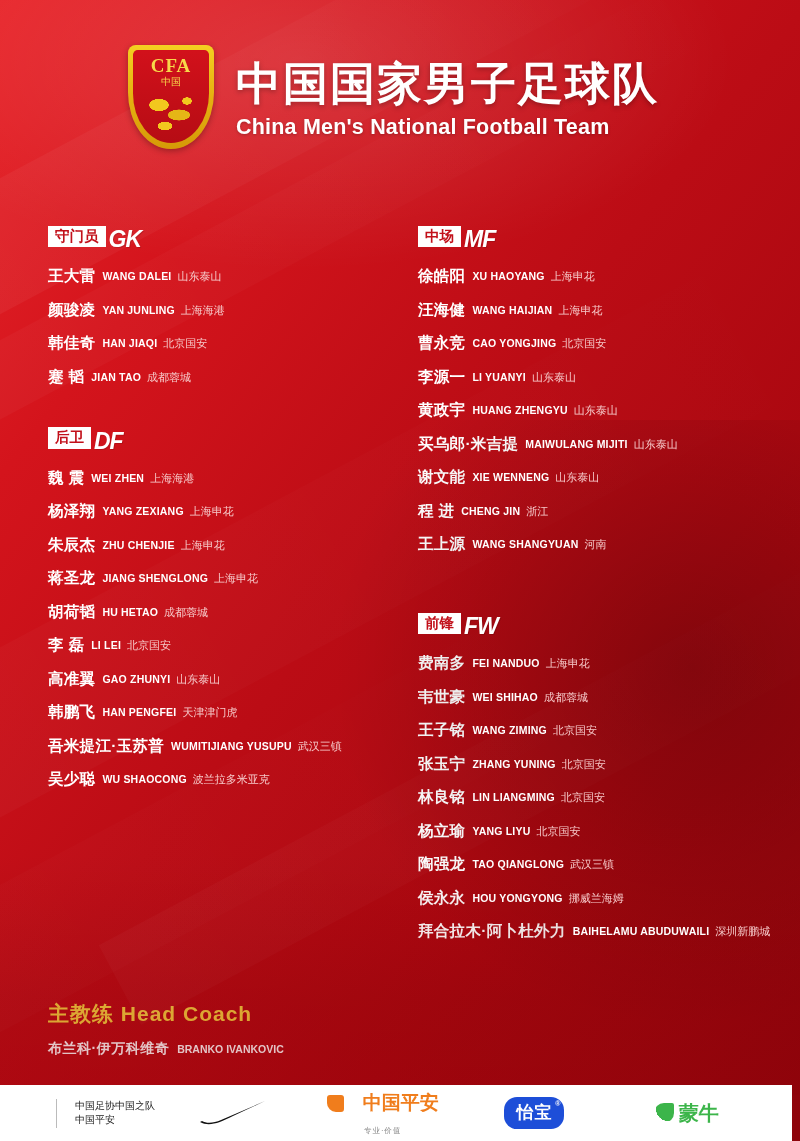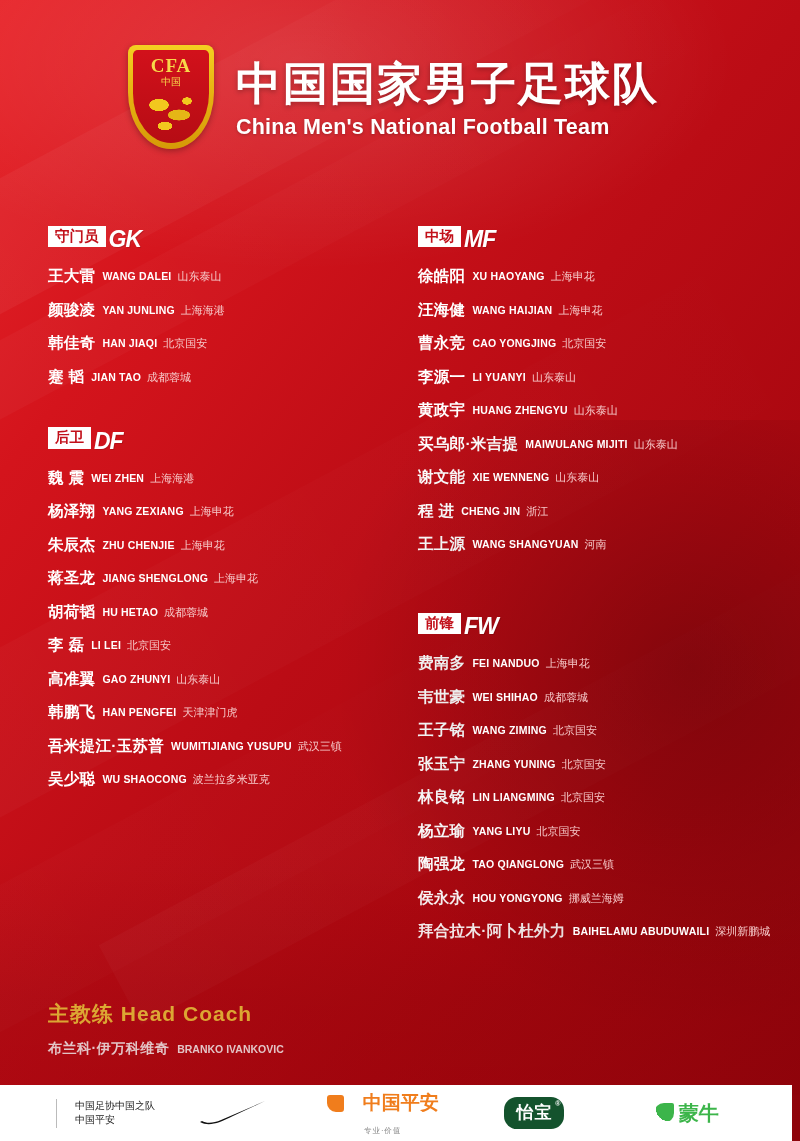--- a/index.html
+++ b/index.html
@@ -251,21 +251,21 @@
   .pingan-row { display: flex; align-items: center; gap: 14px; }
   .pa-mark {
     width: 17px; height: 17px;
     background: #f07d1c;
     border-radius: 3px 3px 3px 9px;
     margin-right: 5px;
   }
   .pa-cn { color: #f07d1c; font-size: 19px; font-weight: bold; letter-spacing: 0px; }
   .pa-sub { font-size: 7.5px; color: #888; letter-spacing: 1px; margin-top: 10px; }
   .yibao {
-    background: #14532d;
+    background: #1d4ed8;
     color: #fff;
     font-size: 17px;
     font-weight: bold;
     padding: 4px 12px 5px;
     border-radius: 13px;
     letter-spacing: 1px;
     position: relative;
   }
   .yibao sup { font-size: 7px; position: absolute; top: 3px; right: 3px; }
   .mengniu { display: flex; align-items: center; }

